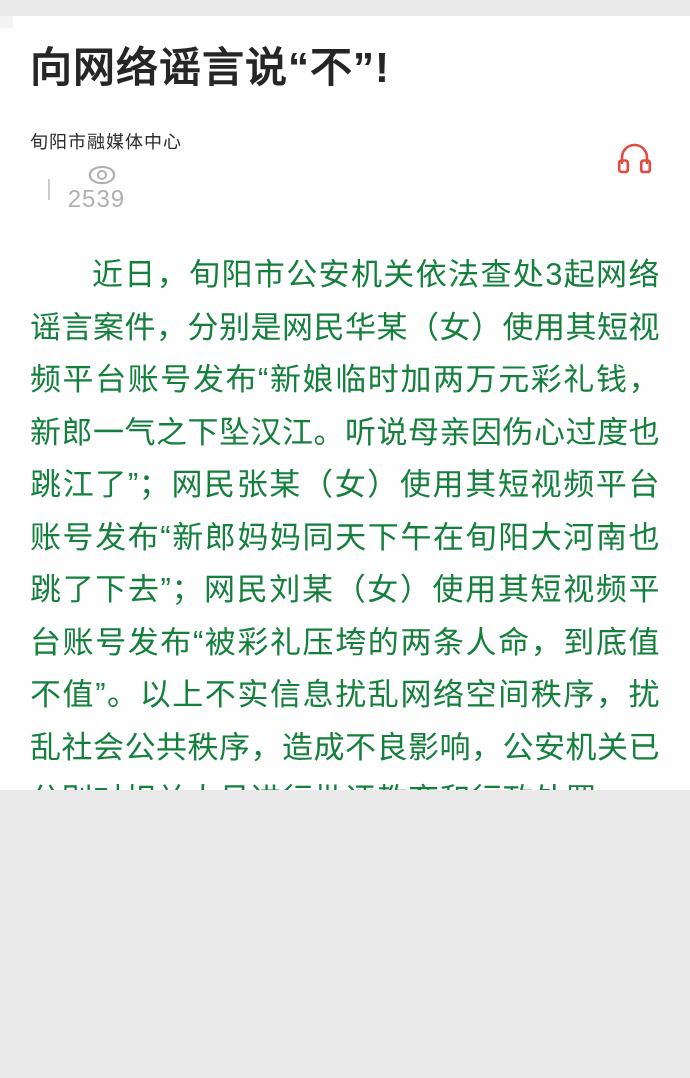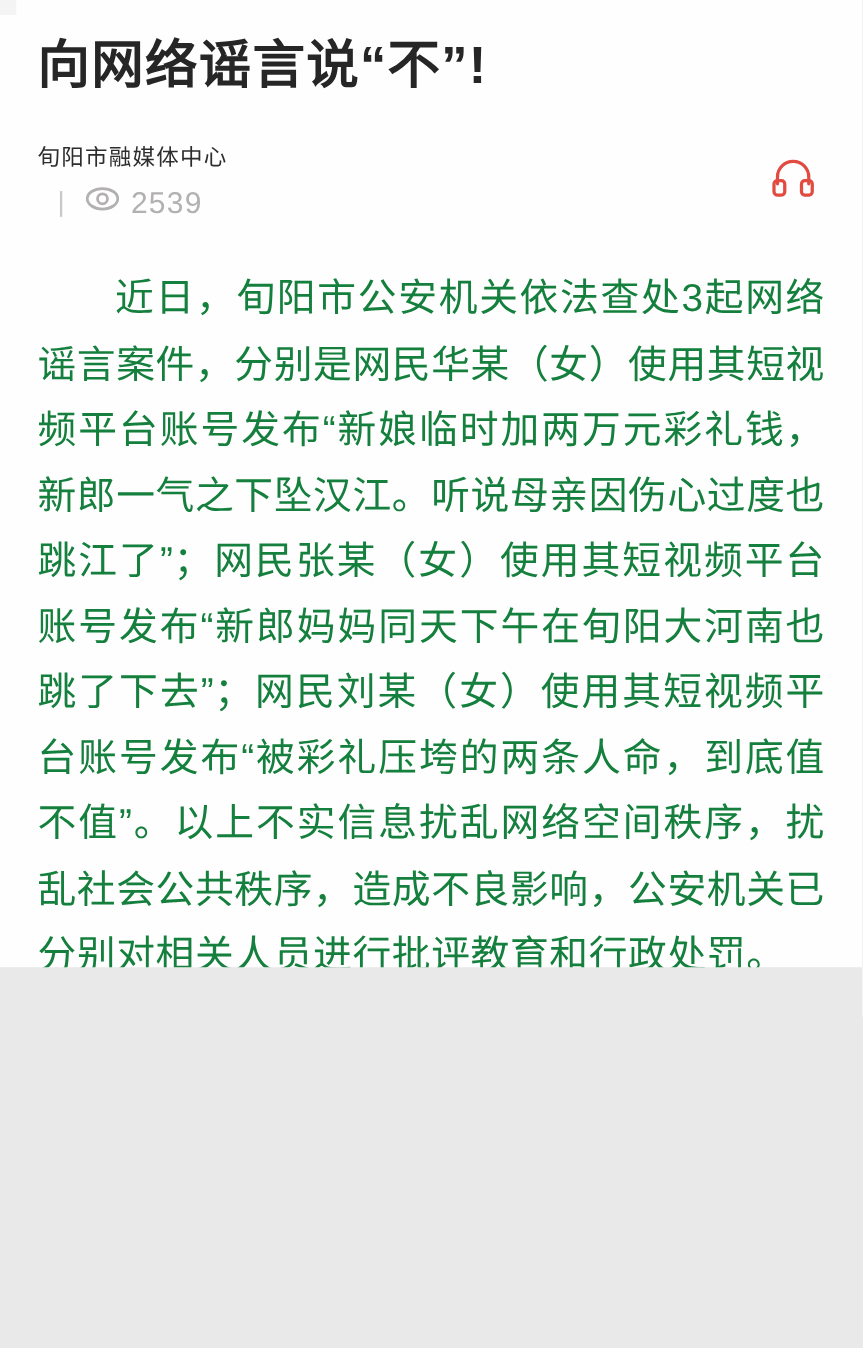--- a/index.html
+++ b/index.html
@@ -1,21 +1,21 @@
 <!DOCTYPE html>
 <html lang="zh-CN"><head>
 <meta charset="utf-8">
 <style>
   * { margin: 0; padding: 0; box-sizing: border-box; }
   html, body { background: #e9e9e9; }
   .page {
     position: relative;
     width: 690px;
     height: 774px;
-    margin: 0 auto;
+    margin: 16px auto;
     background: #fefefe;
     overflow: hidden;
     font-family: "Liberation Sans", "DejaVu Sans", sans-serif;
   }
   .corner-mark {
     position: absolute;
     left: 0; top: 0;
     width: 13px; height: 12px;
     background: #f5f4f4;
   }
@@ -40,21 +40,21 @@
     font-size: 24px;
     color: #b3b0b0;
   }
   .publish-time { letter-spacing: 0.5px; }
   .meta-divider {
     margin: 0 16px;
     color: #c9c7c7;
     font-size: 22px;
     transform: translateY(-1px);
   }
-  .views { display: flex; align-items: flex-start; }
+  .views { display: flex; align-items: flex-end; flex-direction: column; }
   .views svg { display: block; margin-right: 9px; }
   .view-count { letter-spacing: 1px; }
   .listen-btn {
     position: absolute;
     right: 32px;
     top: 118px;
     width: 48px;
     height: 48px;
     border: none;
     background: transparent;

